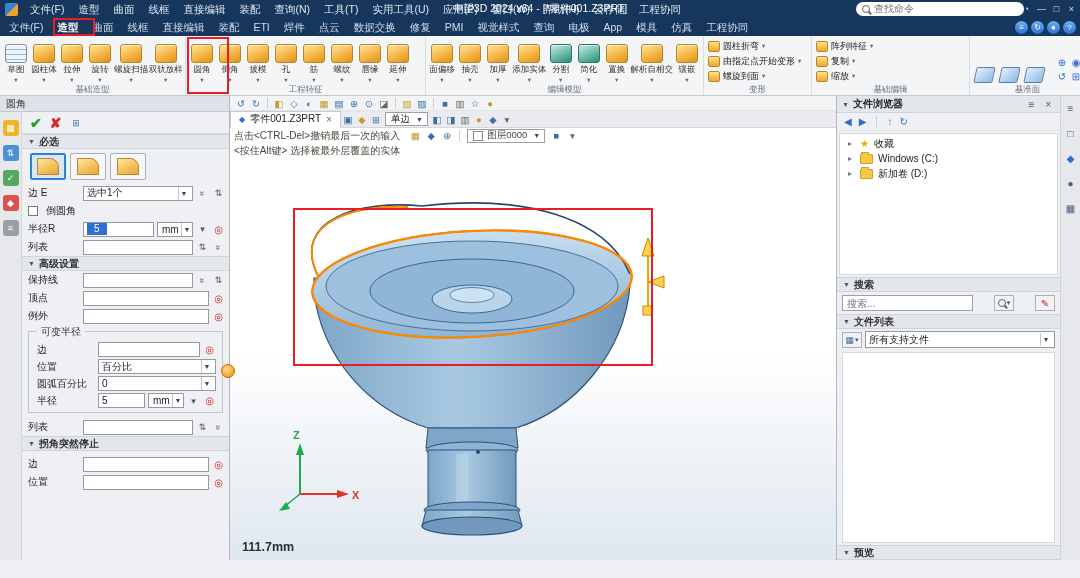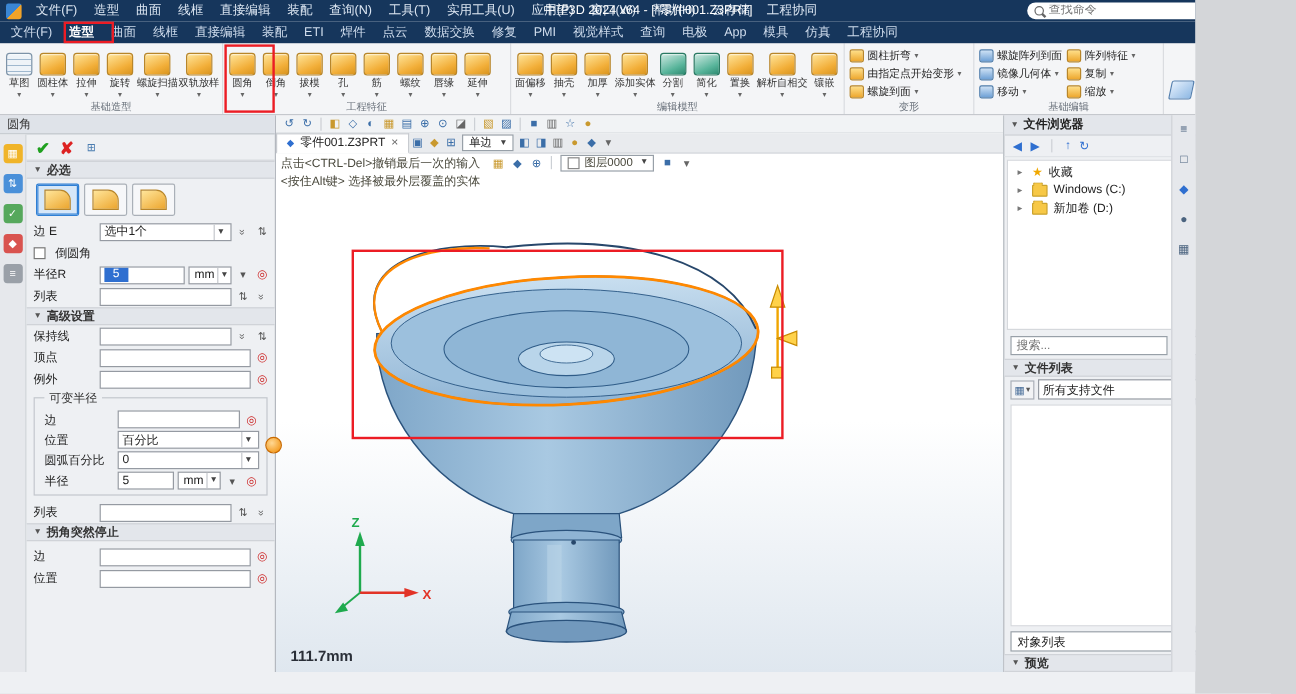--- a/index.html
+++ b/index.html
@@ -1,18 +1,18 @@
 <!DOCTYPE html>
 <html><head>
 <meta charset="utf-8">
 <style>
 *{box-sizing:border-box;margin:0;padding:0}
 html,body{width:1080px;height:578px;overflow:hidden}
 body{font-family:"Liberation Sans",sans-serif;font-size:11px;color:#222;background:#d4d6d9}
-#app{position:absolute;left:0;top:0;width:996px;height:578px;background:#eef0f3;overflow:hidden}
+#app{position:absolute;left:0;top:0;width:1080px;height:578px;background:#eef0f3;overflow:hidden}
 
 
 .titlebar{position:absolute;left:0;top:0;width:1080px;height:18px;background:#16365c;display:flex;align-items:center;color:#dce6f2;font-size:10.5px;z-index:5}
 .applogo{width:13px;height:13px;margin:0 5px;border-radius:2px;background:linear-gradient(135deg,#3a86d4 50%,#f0a32a 50%);flex:none}
 .mi{padding:0 7px;line-height:18px;white-space:nowrap}
 .title-text{position:absolute;left:50%;transform:translateX(-50%);color:#fff;white-space:nowrap}
 .tb-search{position:absolute;right:56px;top:2px;width:168px;height:14px;background:#fff;border-radius:7px;display:flex;align-items:center;padding:0 6px;gap:4px}
 .tb-search input{border:0;outline:0;flex:1;font-size:10px;color:#444;font-family:Liberation Mono, monospace;background:transparent}
 .loupe{width:8px;height:8px;border:1.5px solid #666;border-radius:50%;position:relative;flex:none}
 .loupe::after{content:"";position:absolute;width:4px;height:1.5px;background:#666;transform:rotate(45deg);right:-3px;bottom:-1px}
@@ -323,36 +323,20 @@
           </div>
         <div class="sbtn">
             <span class="sic"></span>
             <span>螺旋到面</span>
             <span class="sarr">▾</span>
           </div>
       </div>
       <div class="glabel">变形</div>
     </div>
     <div class="rgroup" style="width:158px">
-      <div class="vcol">
-        <div class="sbtn">
-            <span class="sic bl"></span>
-            <span>螺旋阵列到面</span>
-          </div>
-        <div class="sbtn">
-            <span class="sic bl"></span>
-            <span>镜像几何体</span>
-            <span class="sarr">▾</span>
-          </div>
-        <div class="sbtn">
-            <span class="sic bl"></span>
-            <span>移动</span>
-            <span class="sarr">▾</span>
-          </div>
-      </div>
       <div class="vcol">
         <div class="sbtn">
             <span class="sic"></span>
             <span>阵列特征</span>
             <span class="sarr">▾</span>
           </div>
         <div class="sbtn">
             <span class="sic"></span>
             <span>复制</span>
             <span class="sarr">▾</span>
@@ -665,20 +649,24 @@
         <span class="texp">▸</span>
         <span class="folder"></span>
         <span>Windows (C:)</span>
       </div>
       <div class="titem">
         <span class="texp">▸</span>
         <span class="folder"></span>
         <span>新加卷 (D:)</span>
       </div>
     </div>
+    <div class="shead">
+        <span class="tri">▼</span>
+        <span>搜索</span>
+      </div>
     <div class="rp-search">
       <input type="text" placeholder="搜索..." style="">
       <span class="sqbtn">
           <span class="loupe"></span>
           <span class="tri">▾</span>
         </span>
       <span class="sqbtn" style="color:#c22">✎</span>
     </div>
     <div class="shead">
         <span class="tri">▼</span>
@@ -688,25 +676,20 @@
       <span class="sqbtn">
           <span style="font-size:9px;color:#4a6f9a">▦</span>
           <span class="tri">▾</span>
         </span>
       <div class="fctrl" style="height:17px">
           <span>所有支持文件</span>
           <span class="carrow">▼</span>
         </div>
     </div>
     <div class="rp-files"></div>
-    <div class="rp-obj">
-      <span>对象列表</span>
-      <span class="sp"></span>
-      <span class="tri">▼</span>
-    </div>
     <div class="shead">
         <span class="tri">▼</span>
         <span>预览</span>
       </div>
   </div>
 
   <div class="rstrip">
     <span class="rs-ic">≡</span>
     <span class="rs-ic">□</span>
     <span class="rs-ic cube">◆</span>

